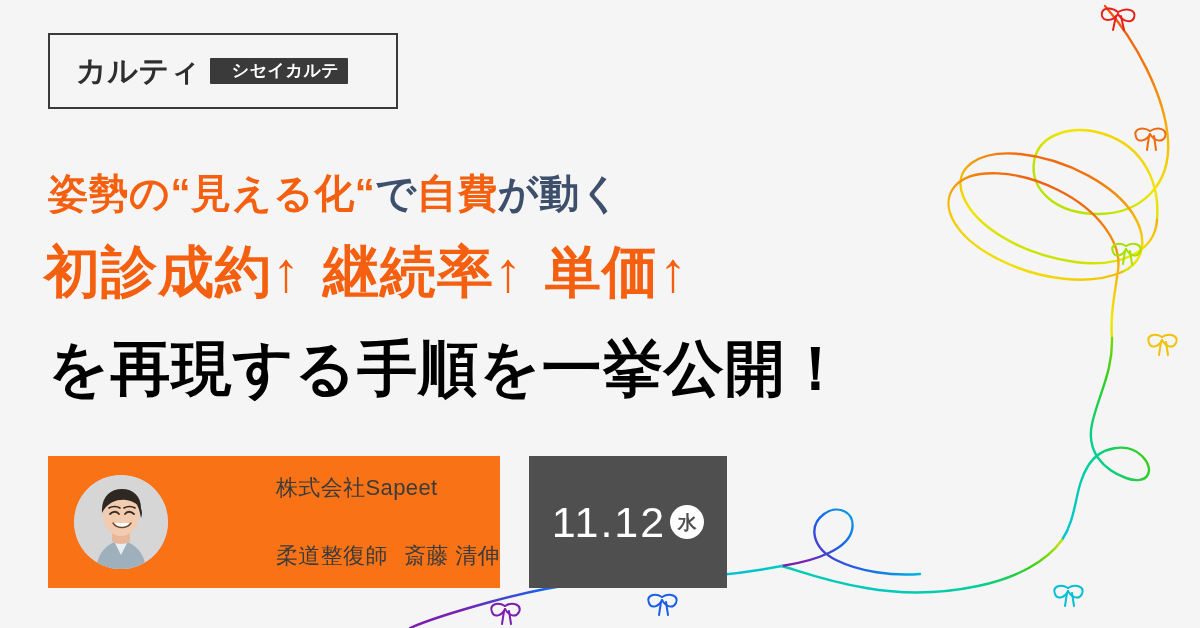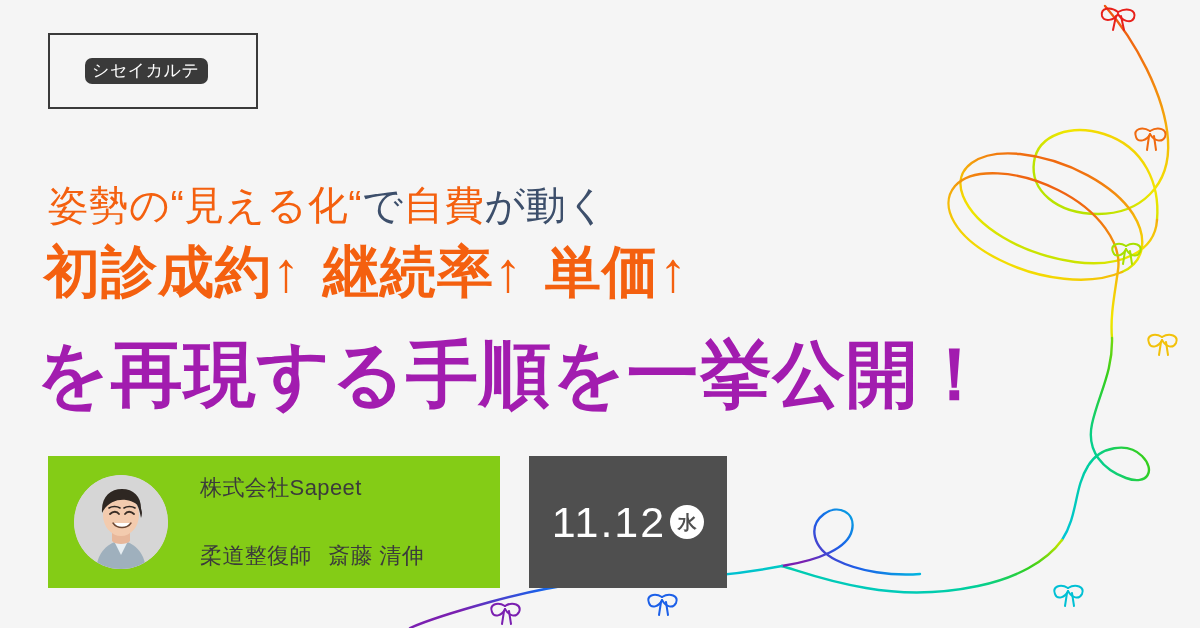--- a/index.html
+++ b/index.html
@@ -51,45 +51,45 @@
     color: #2e2e2e;
     letter-spacing: 0.5px;
     line-height: 1;
   }
   .brand-tag {
     display: inline-block;
     margin-left: 9px;
     background: #3a3a3a;
     color: #ffffff;
     font-size: 17px;
-    font-weight: normal;
+    font-weight: bold;
     letter-spacing: 0.5px;
-    padding: 4px 9px 5px 7px;
-    line-height: 1;
-    border-radius: 7px;
+    padding: 4px 9px 5px 22px;
+    line-height: 1;
+    border-radius: 1px;
   }
   .header-sep {
     display: inline-block;
     width: 22px;
   }
   .header-title {
     font-size: 29px;
     font-weight: bold;
     color: #2e2e2e;
     letter-spacing: 0.5px;
     line-height: 1;
   }
 
   
   .subline {
     position: absolute;
     left: 48px;
-    top: 182px;
+    top: 170px;
     font-size: 40px;
-    font-weight: normal;
+    font-weight: bold;
     line-height: 1.15;
     letter-spacing: 0.5px;
     white-space: nowrap;
   }
   .c-orange { color: #f4600f; }
   .c-navy   { color: #3d4f6b; }
 
   .headline1 {
     position: absolute;
     left: 44px;
@@ -97,46 +97,47 @@
     font-size: 56px;
     font-weight: bold;
     color: #f4600f;
     line-height: 1.05;
     letter-spacing: 1px;
     white-space: nowrap;
   }
   .headline1 .gap { display:inline-block; width: 22px; }
   .headline2 {
     position: absolute;
-    left: 36px;
+    left: 48px;
     top: 337px;
-    font-size: 72px;
-    font-weight: bold;
-    color: #a21caf;
+    font-size: 60px;
+    font-weight: bold;
+    color: #000000;
     line-height: 1.05;
     letter-spacing: 1px;
     white-space: nowrap;
   }
 
   
   .bottom-strip {
     position: absolute;
     left: 48px;
     top: 456px;
     height: 132px;
     display: flex;
     align-items: stretch;
   }
   .speaker-card {
     width: 452px;
-    background: #84cc16;
+    background: #f97316;
     display: flex;
     align-items: center;
     padding-left: 26px;
     box-sizing: border-box;
+    justify-content: space-between;
   }
   .avatar {
     width: 94px;
     height: 94px;
     border-radius: 50%;
     background: #d6d6d6;
     position: relative;
     overflow: hidden;
     flex: 0 0 auto;
   }
@@ -281,20 +282,21 @@
       </g>
       <g stroke="#7a1fb0" stroke-width="2">
         <path d="M505 606 C497 601 489 605 492 612 C494 618 502 616 505 609"></path>
         <path d="M505 606 C513 601 522 605 519 612 C516 618 509 616 505 609"></path>
         <path d="M504 611 L502 624 M509 611 L511 624"></path>
       </g>
     </g>
   </svg>
 
   <div class="header-box">
+    <span class="brand-name">カルティ</span>
     <span class="brand-tag">シセイカルテ</span>
     <span class="header-sep"></span>
   </div>
 
   <div class="subline">
     <span class="c-orange">姿勢の“見える化“</span><span class="c-navy">で</span><span class="c-orange">自費</span><span class="c-navy">が動く</span>
   </div>
 
   <div class="headline1">
     <span>初診成約↑</span><span class="gap"></span><span>継続率↑</span><span class="gap"></span><span>単価↑</span>

